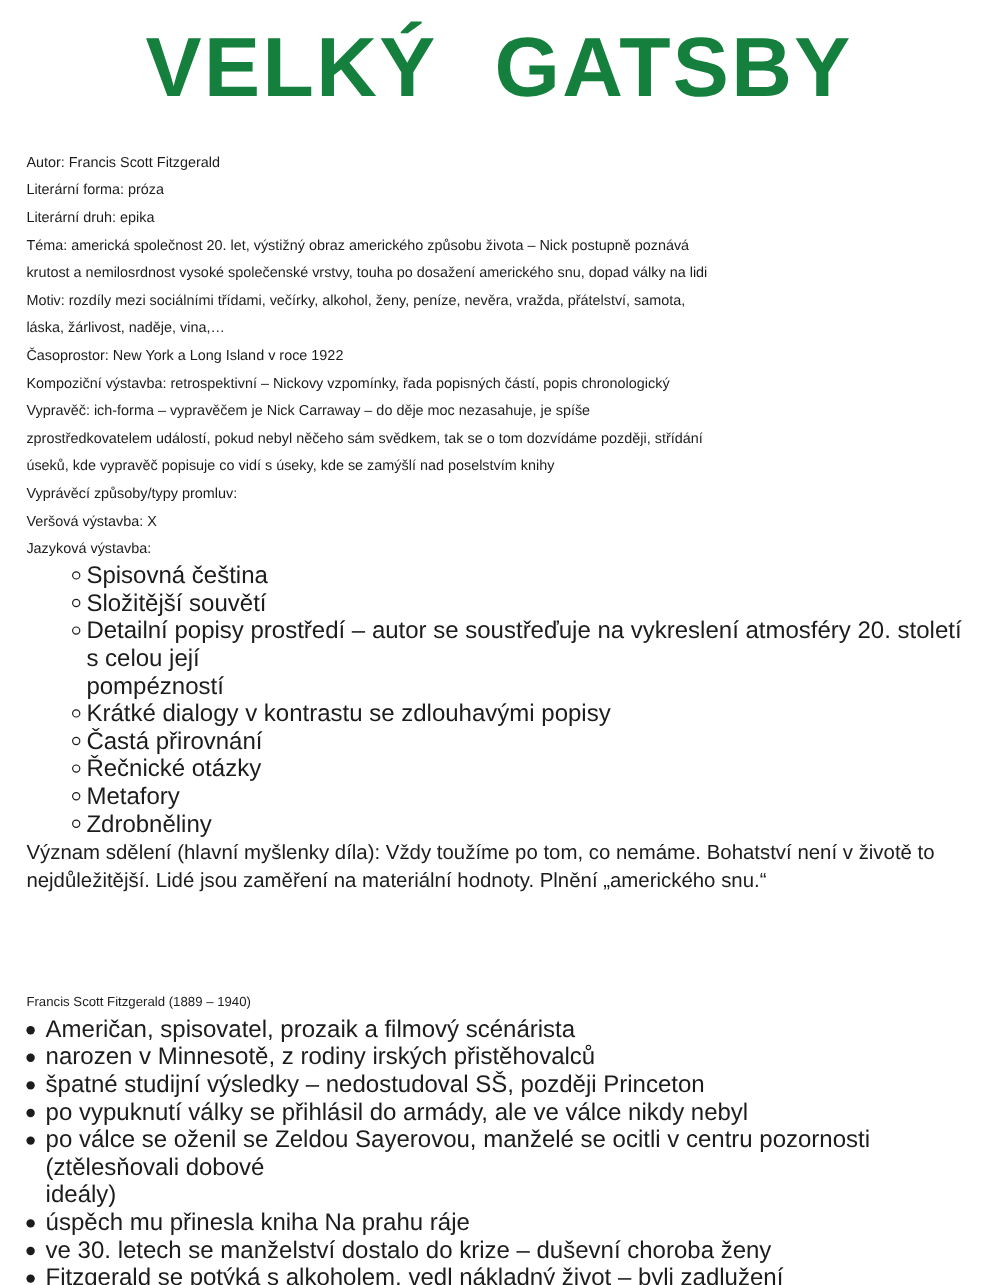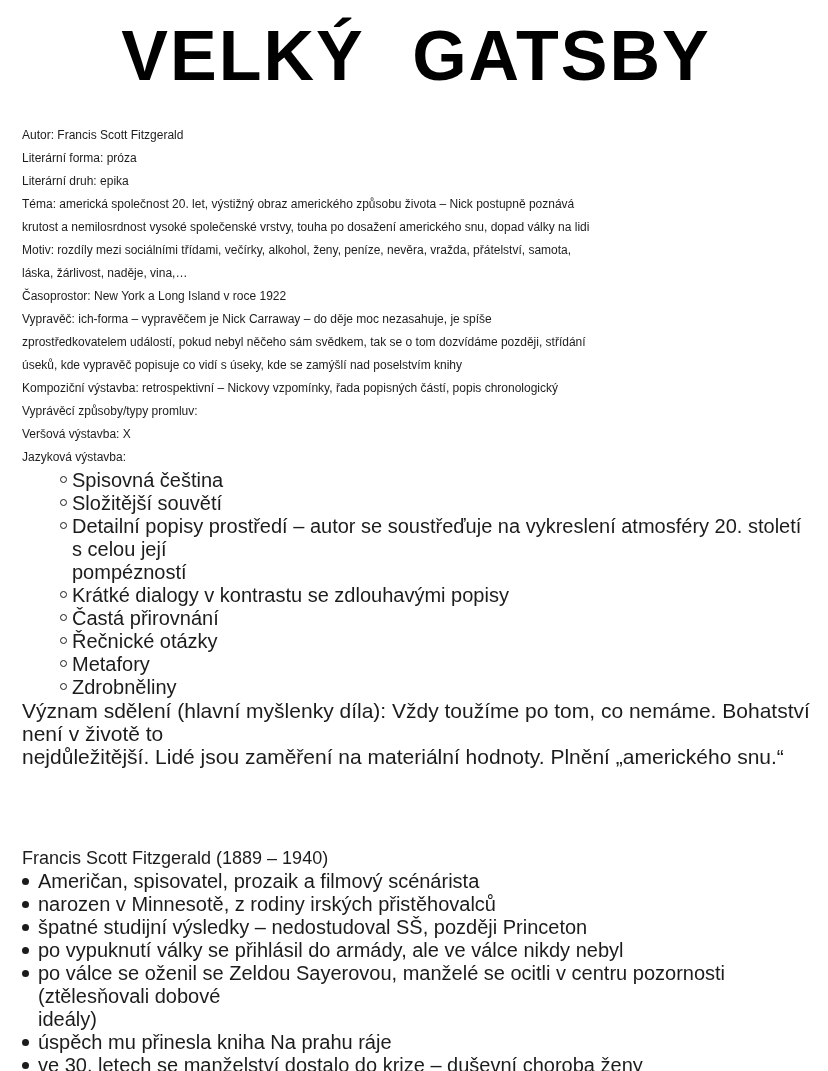--- a/index.html
+++ b/index.html
@@ -57,52 +57,52 @@
   .dot-list .bullet-item .glyph {
     flex: 0 0 auto;
     width: 7px;
     height: 7px;
     background: #1c1c1c;
     border-radius: 50%;
     margin: 8px 9px 0 0;
   }
   .meaning p.note-line {
     margin: 0;
-    font-size: 21px;
+    font-size: 17px;
     line-height: 23px;
     white-space: pre-wrap;
   }
   .author-section { margin-top: 79px; }
   .author-heading {
     margin: 0;
-    font-size: 18px;
+    font-size: 11px;
     line-height: 23px;
     font-weight: normal;
   }
 </style>
 </head>
 <body>
 
 <div class="page">
 
-  <h1 class="doc-title" style="color: #000000;">VELKÝ GATSBY</h1>
+  <h1 class="doc-title" style="color: #15803d;">VELKÝ GATSBY</h1>
 
   <div class="notes">
       <p class="note-line">Autor: Francis Scott Fitzgerald</p>
       <p class="note-line">Literární forma: próza</p>
       <p class="note-line">Literární druh: epika</p>
       <p class="note-line">Téma: americká společnost 20. let, výstižný obraz amerického způsobu života – Nick postupně poznává
 krutost a nemilosrdnost vysoké společenské vrstvy, touha po dosažení amerického snu, dopad války na lidi</p>
       <p class="note-line">Motiv: rozdíly mezi sociálními třídami, večírky, alkohol, ženy, peníze, nevěra, vražda, přátelství, samota,
 láska, žárlivost, naděje, vina,…</p>
       <p class="note-line">Časoprostor: New York a Long Island v roce 1922</p>
+      <p class="note-line">Kompoziční výstavba: retrospektivní – Nickovy vzpomínky, řada popisných částí, popis chronologický</p>
       <p class="note-line">Vypravěč: ich-forma – vypravěčem je Nick Carraway – do děje moc nezasahuje, je spíše
 zprostředkovatelem událostí, pokud nebyl něčeho sám svědkem, tak se o tom dozvídáme později, střídání
 úseků, kde vypravěč popisuje co vidí s úseky, kde se zamýšlí nad poselstvím knihy</p>
-      <p class="note-line">Kompoziční výstavba: retrospektivní – Nickovy vzpomínky, řada popisných částí, popis chronologický</p>
       <p class="note-line">Vyprávěcí způsoby/typy promluv:</p>
       <p class="note-line">Veršová výstavba: X</p>
       <p class="note-line">Jazyková výstavba:</p>
     </div>
 
   <div class="bullet-list circle-list">
       <div class="bullet-item">
       <span class="glyph"></span>
       <span class="txt">Spisovná čeština</span>
     </div>

